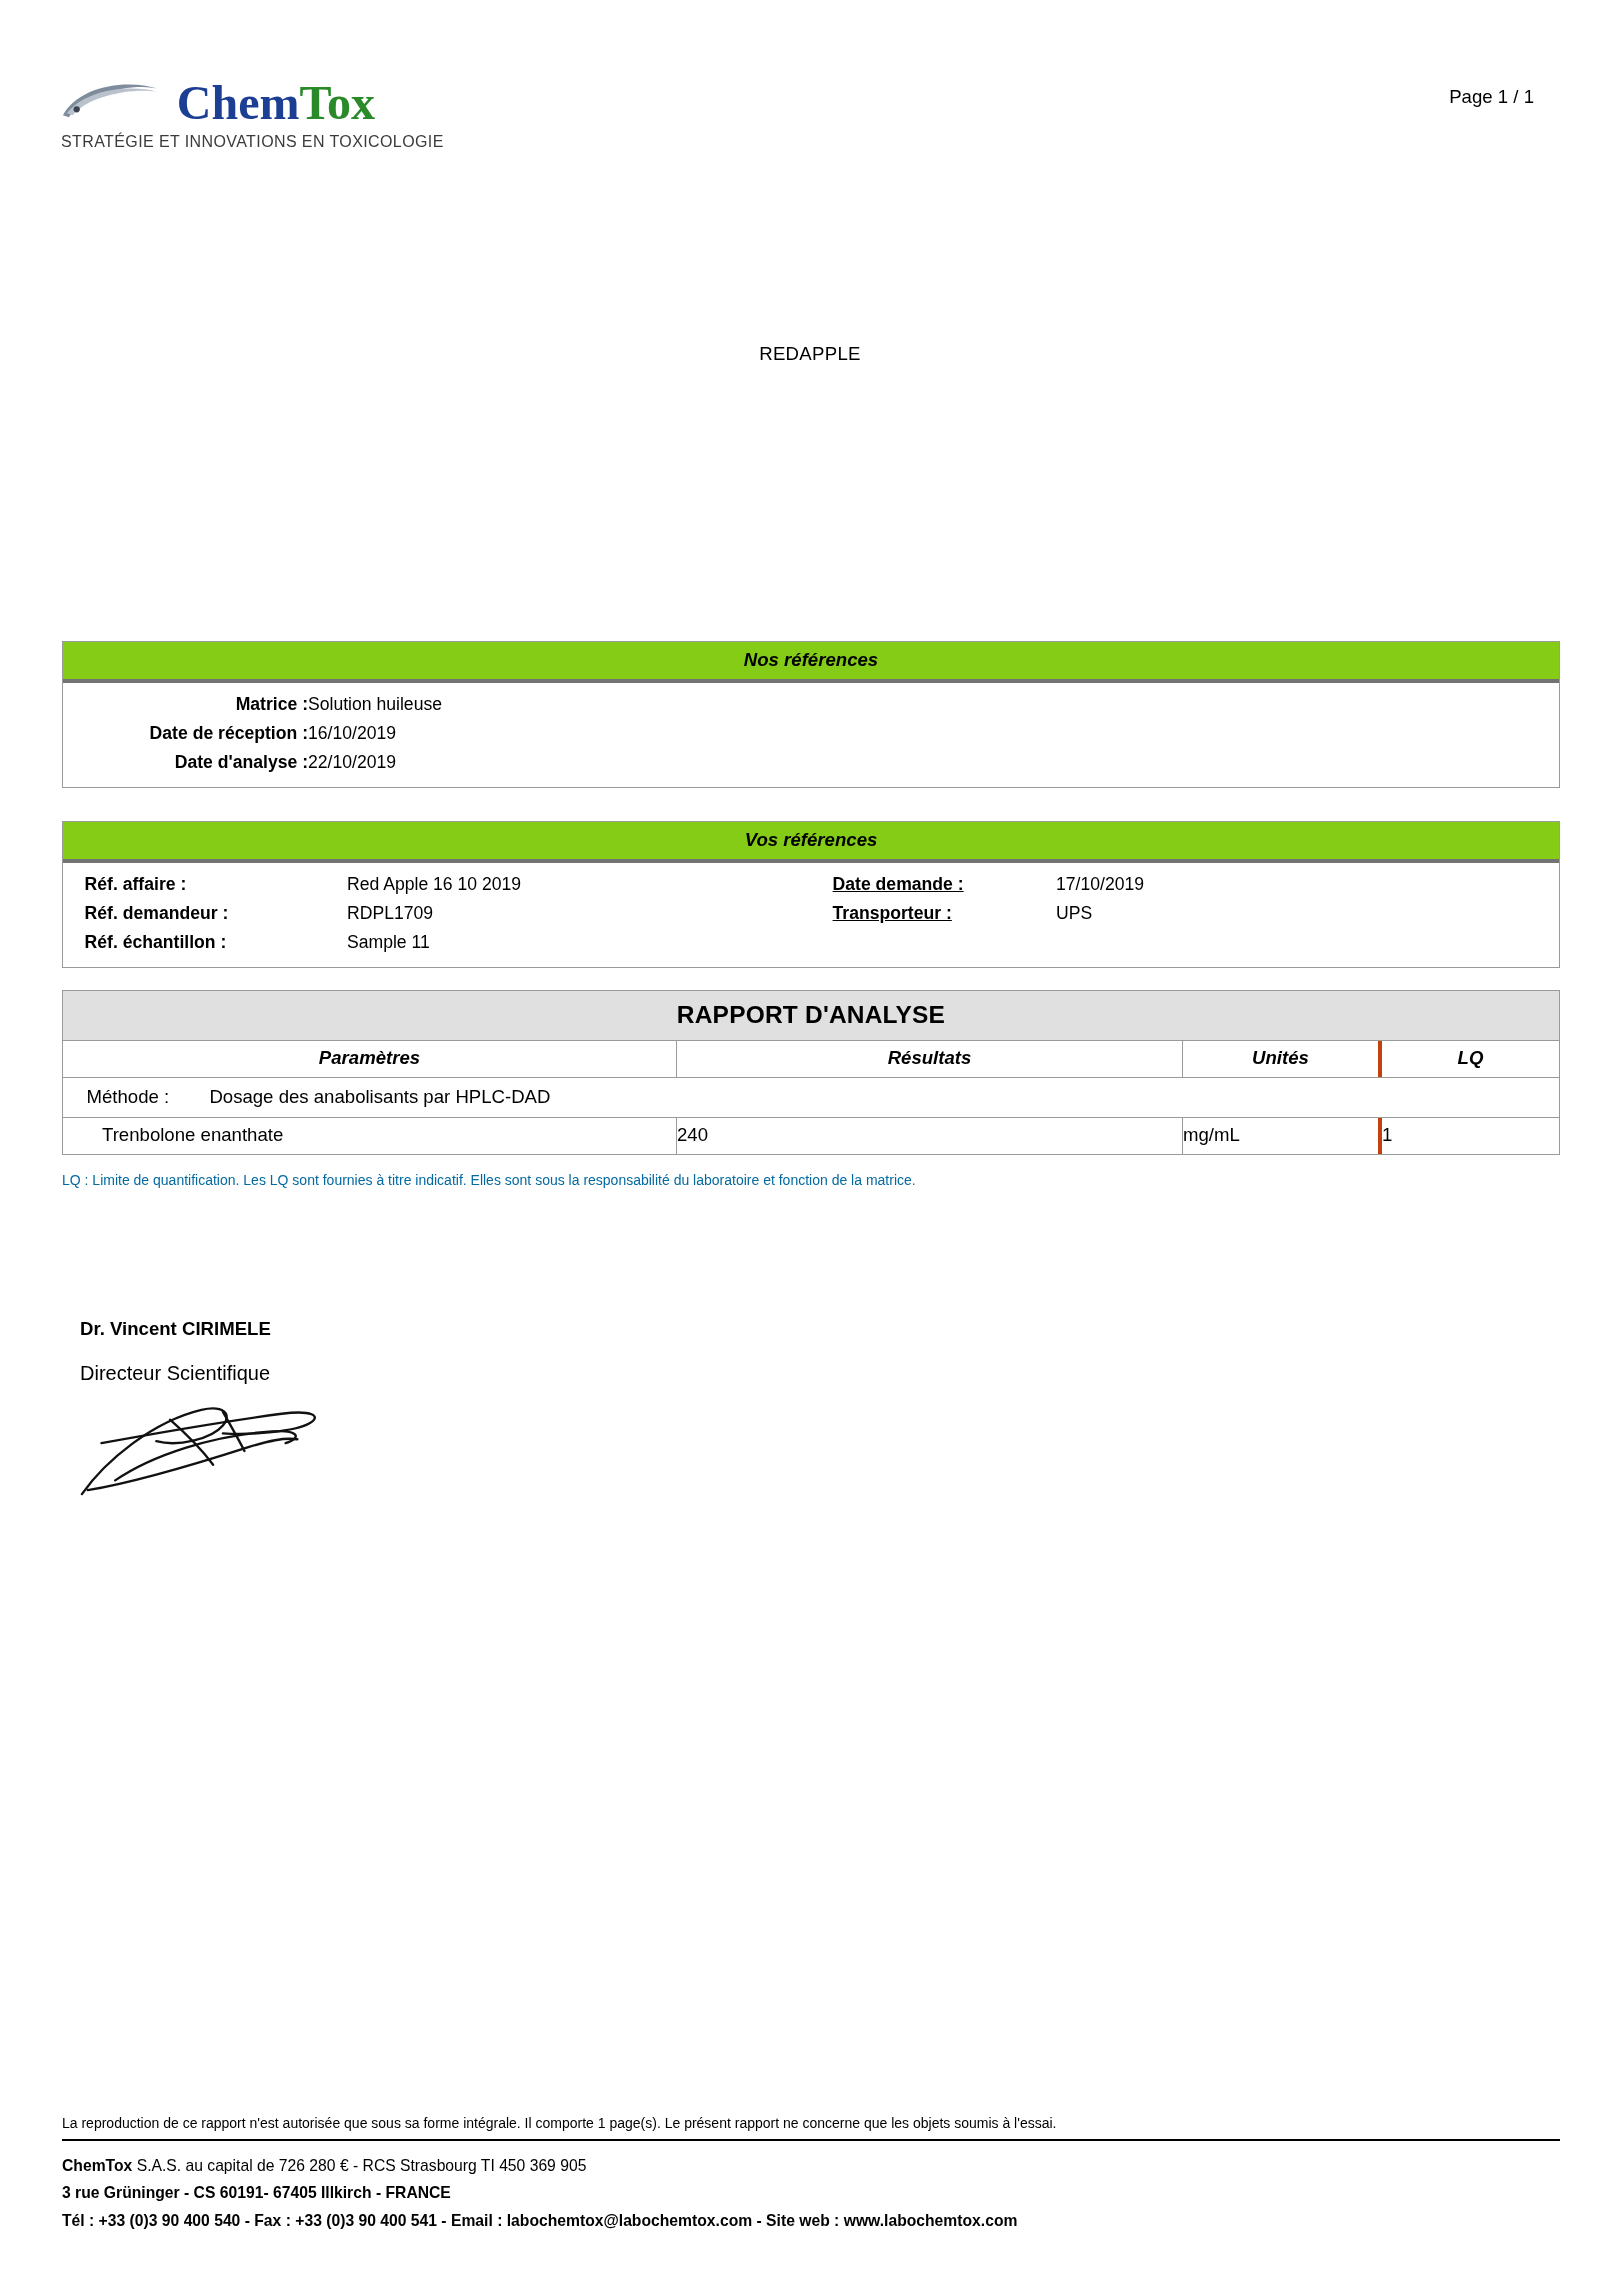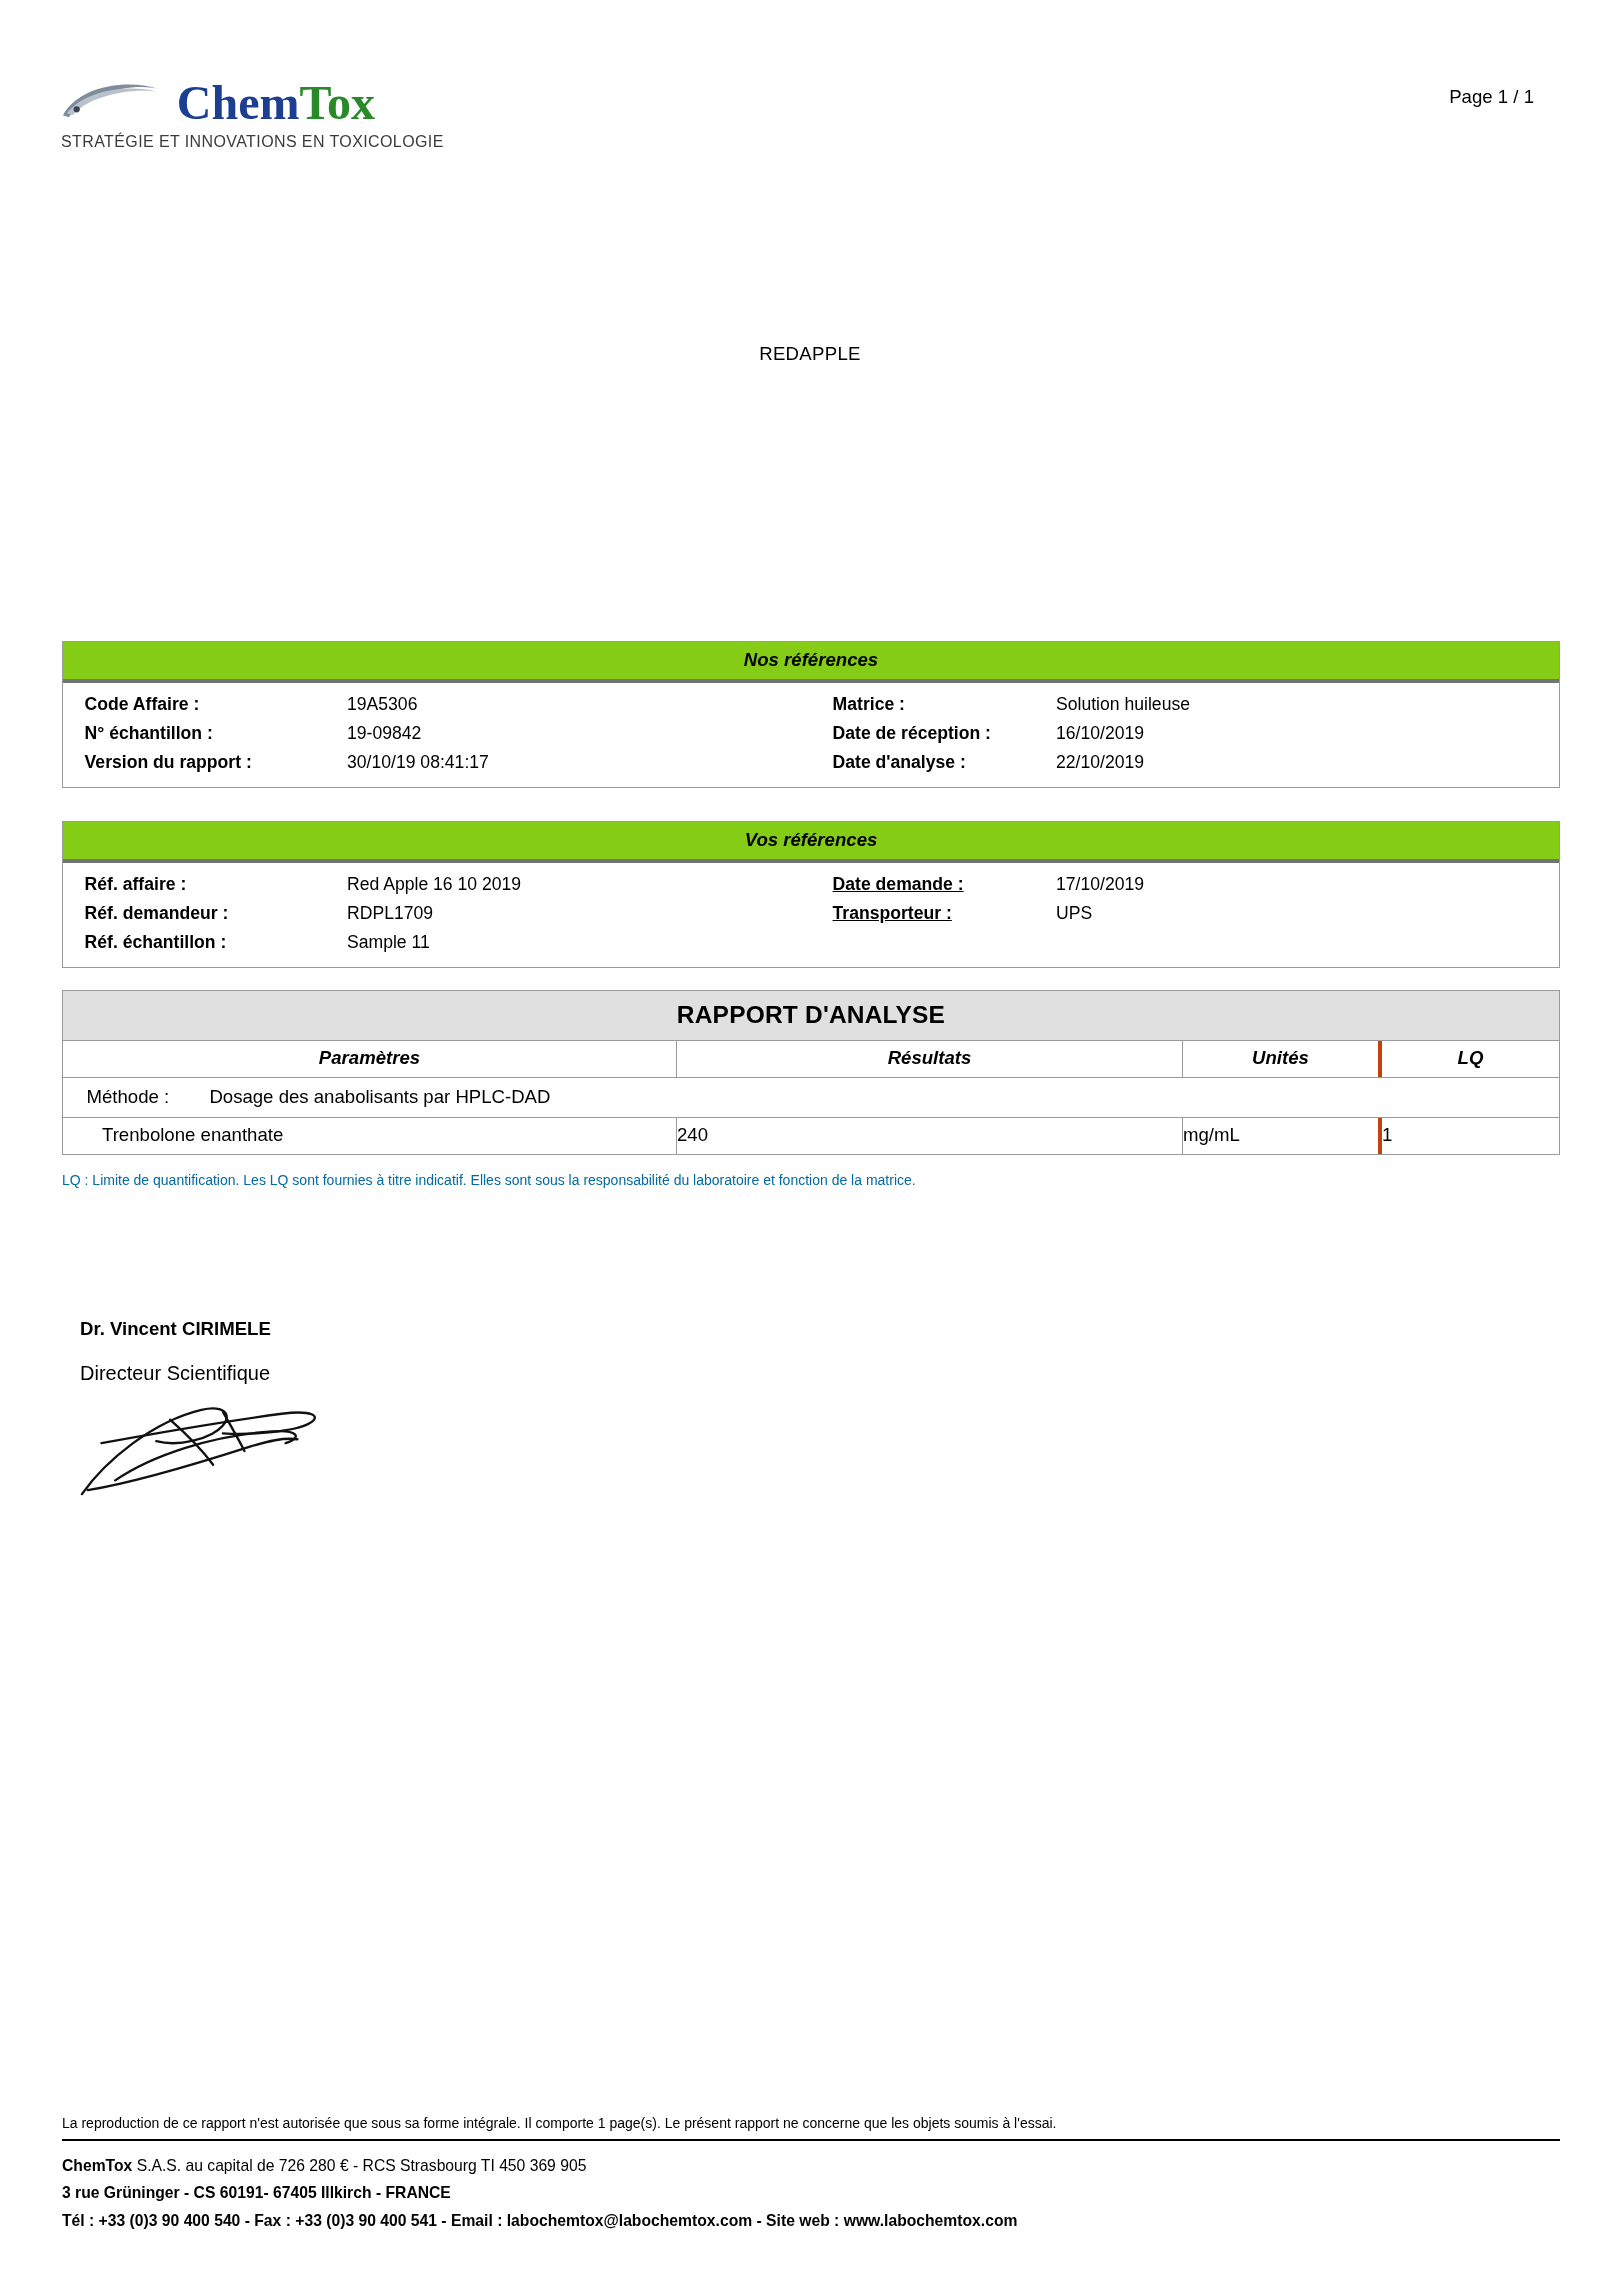--- a/index.html
+++ b/index.html
@@ -104,21 +104,21 @@
     display: flex;
     align-items: baseline;
     padding: 3.9px 0;
   }
   .ref-label {
     font-weight: 700;
     padding-left: 21.6px;
     box-sizing: border-box;
   }
   #nos-references .ref-col:first-child .ref-label { width: 284px; }
-  #nos-references .ref-col:last-child  .ref-label { width: 245px; }
+  #nos-references .ref-col:last-child  .ref-label { width: 245px; text-align: right; }
   #vos-references .ref-col:first-child .ref-label { width: 284px; }
   #vos-references .ref-col:last-child  .ref-label { width: 245px; text-decoration: underline; }
   .ref-value { font-weight: 400; }
 
   
   .report {
     position: absolute;
     left: 62px;
     top: 990px;
     width: 1498px;
@@ -248,34 +248,20 @@
     <div class="logo-tag">STRATÉGIE ET INNOVATIONS EN TOXICOLOGIE</div>
   </div>
 
   <div class="page-number">Page 1 / 1</div>
 
   <div class="client-name">REDAPPLE</div>
 
   <div class="ref-table" id="nos-references">
     <div class="ref-title">Nos références</div>
     <div class="ref-body">
-      <div class="ref-col">
-        <div class="ref-line">
-          <div class="ref-label">Code Affaire :</div>
-          <div class="ref-value">19A5306</div>
-        </div>
-        <div class="ref-line">
-          <div class="ref-label">N° échantillon :</div>
-          <div class="ref-value">19-09842</div>
-        </div>
-        <div class="ref-line">
-          <div class="ref-label">Version du rapport :</div>
-          <div class="ref-value">30/10/19  08:41:17</div>
-        </div>
-      </div>
       <div class="ref-col">
         <div class="ref-line">
           <div class="ref-label">Matrice :</div>
           <div class="ref-value">Solution huileuse</div>
         </div>
         <div class="ref-line">
           <div class="ref-label">Date de réception :</div>
           <div class="ref-value">16/10/2019</div>
         </div>
         <div class="ref-line">

